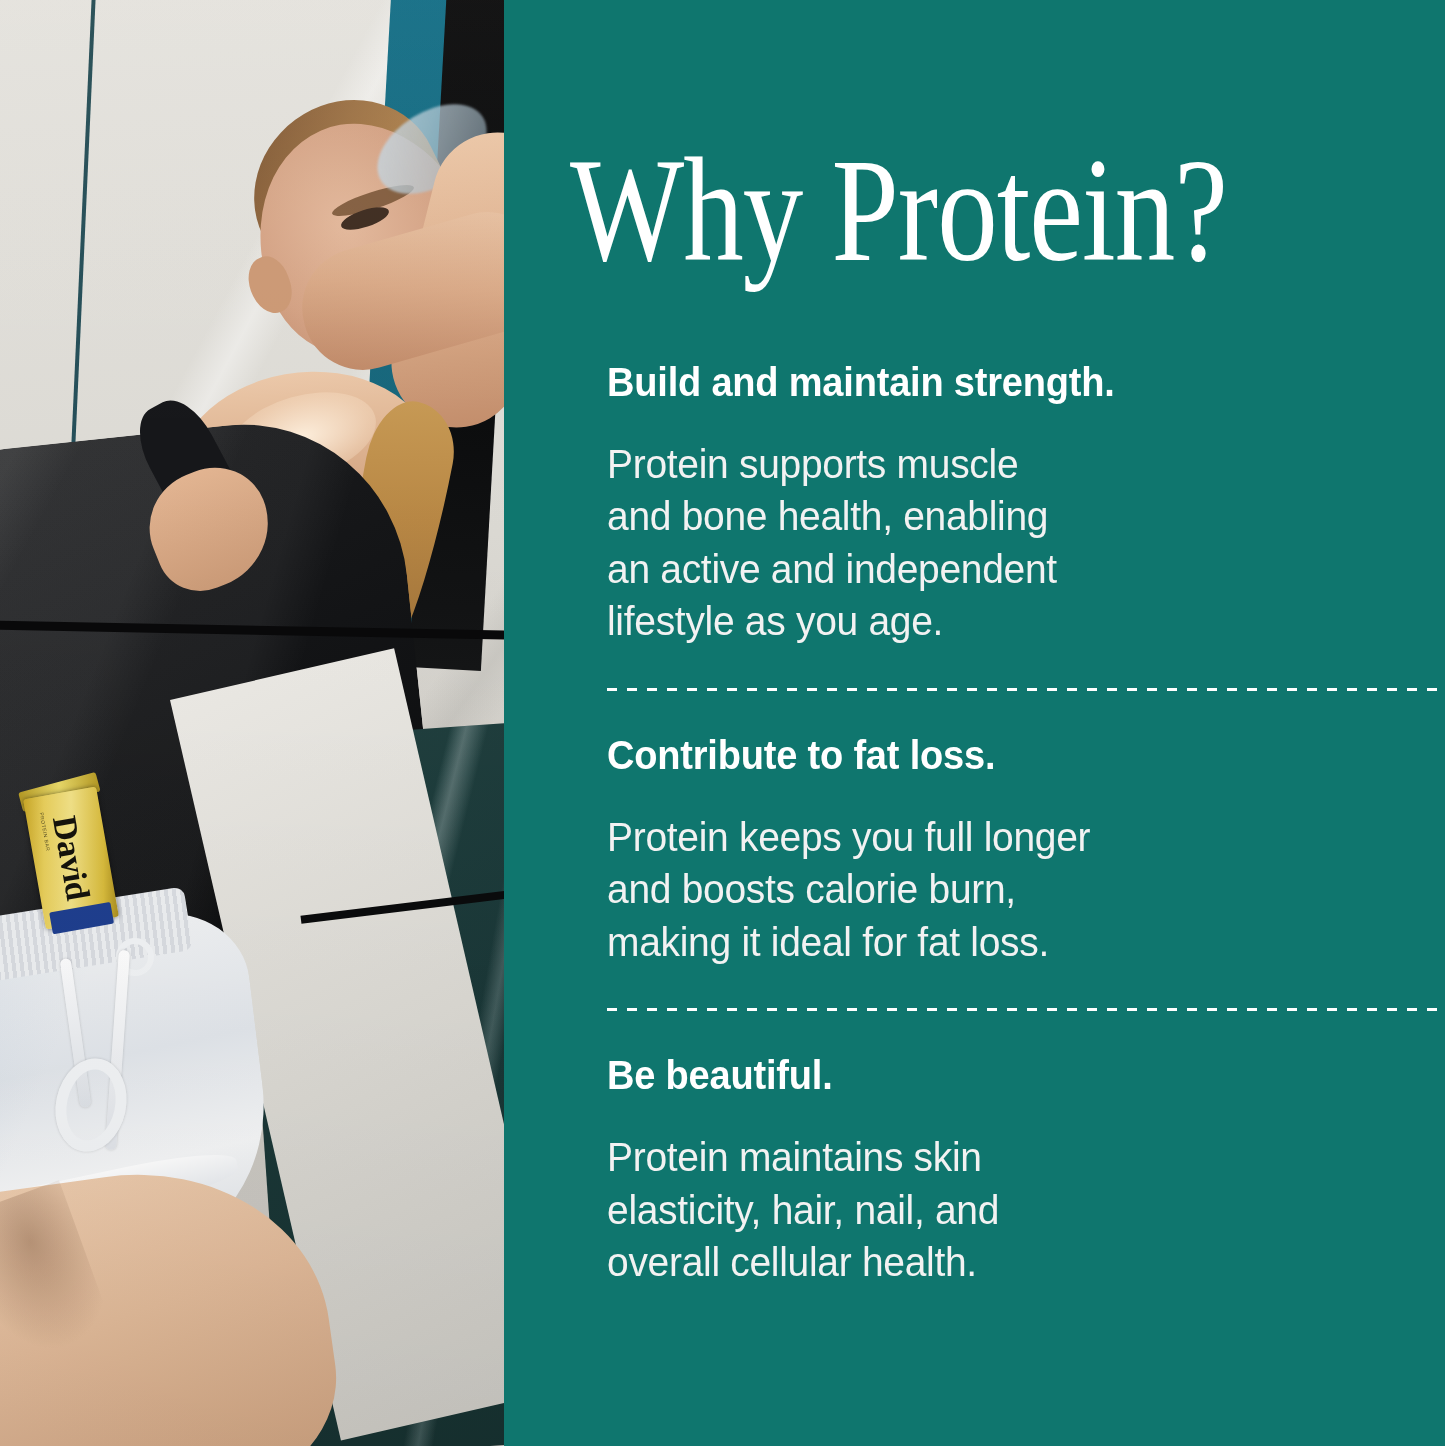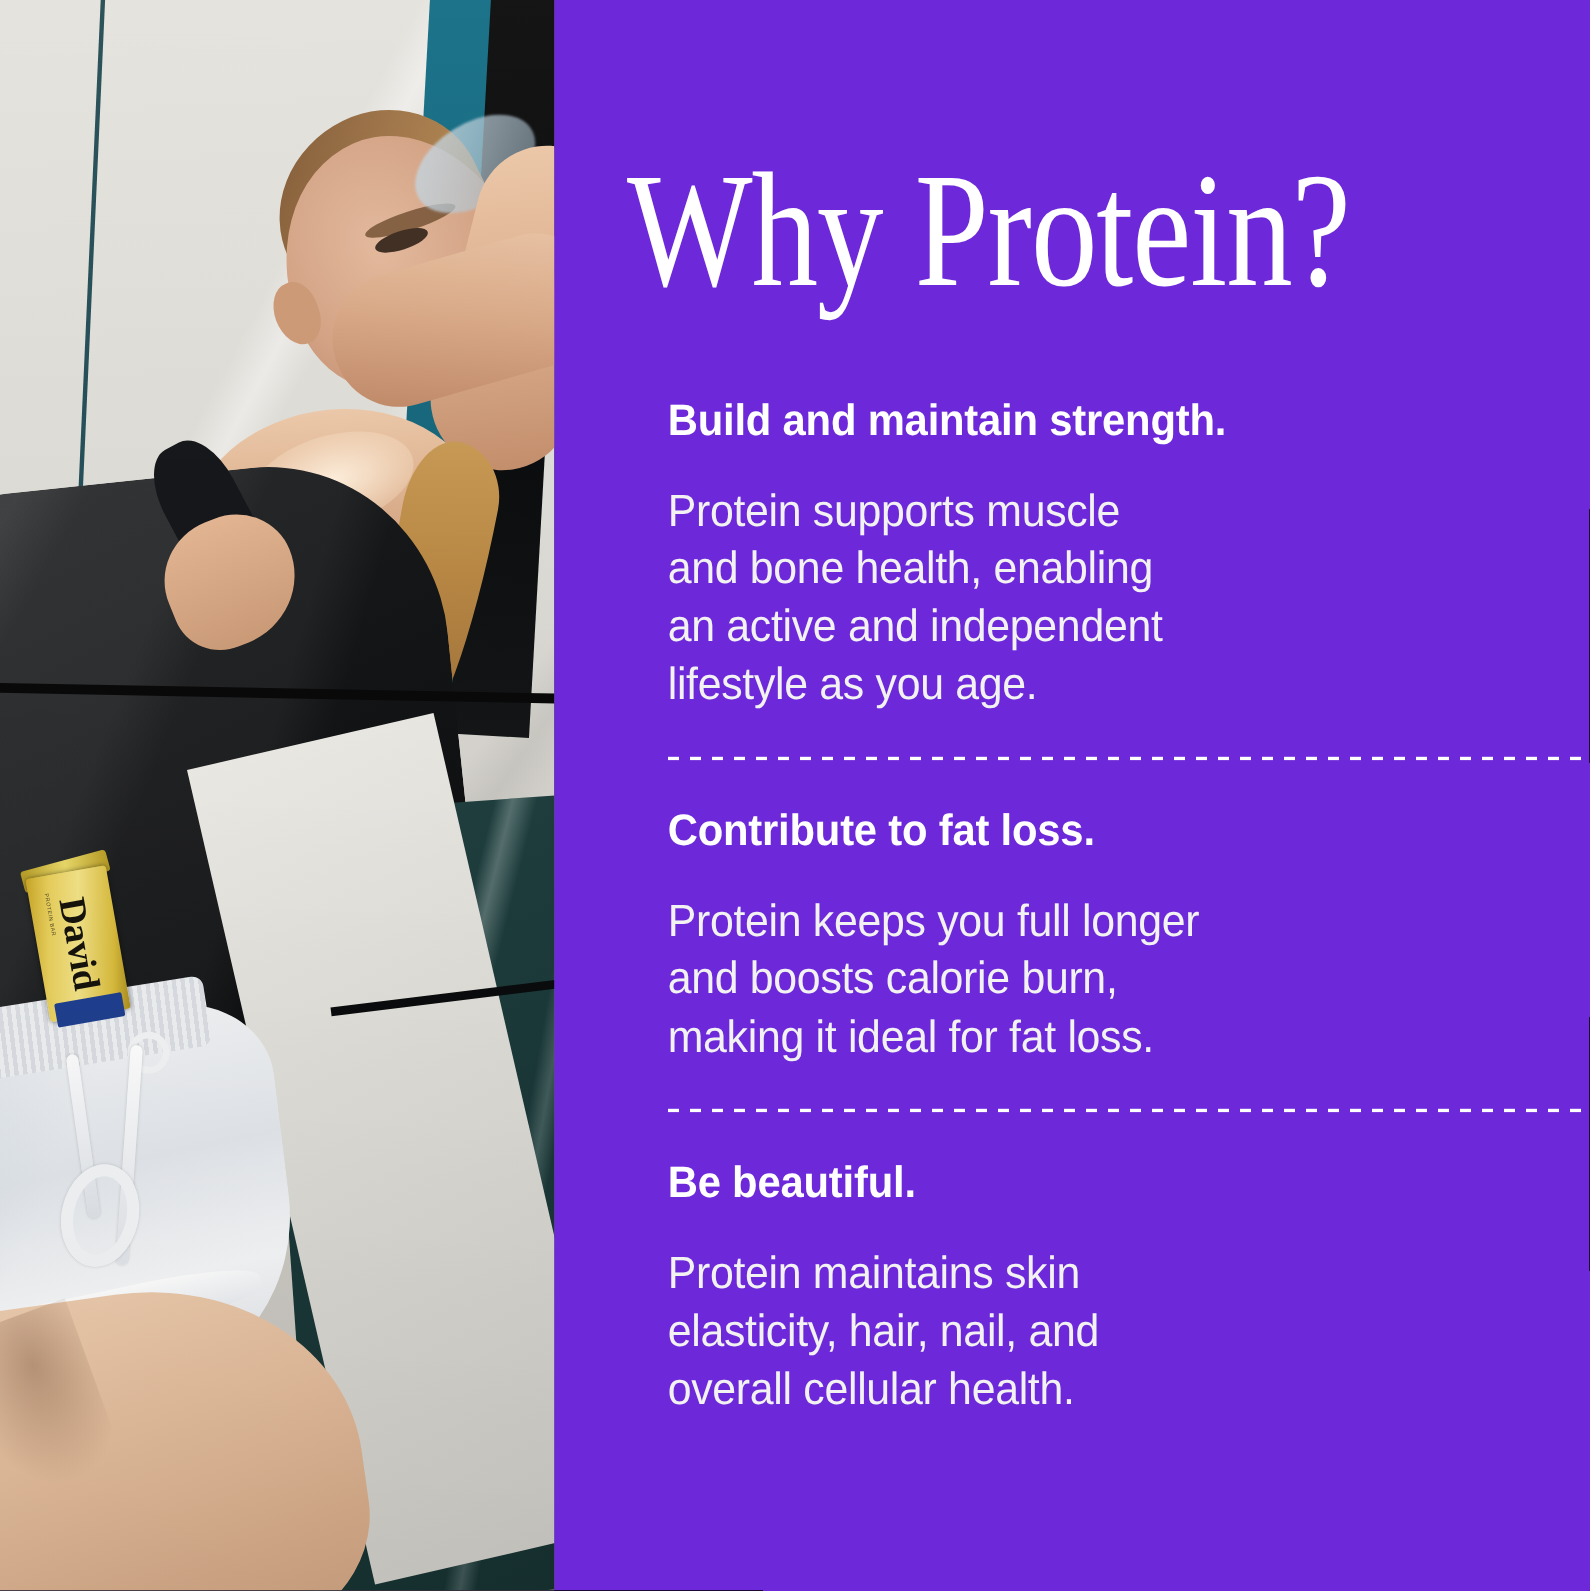--- a/index.html
+++ b/index.html
@@ -450,21 +450,21 @@
     pointer-events: none;
   }
 
   
   .content-panel {
     position: absolute;
     left: 504px;
     top: 0;
     width: 941px;
     height: 1446px;
-    background: #6d28d9;
+    background: #0f766e;
   }
 
   .headline {
     position: absolute;
     left: 66px;
     top: 136px;
     font-family: "Liberation Serif", serif;
     font-weight: 400;
     font-size: 126px;
     line-height: 1.0;

